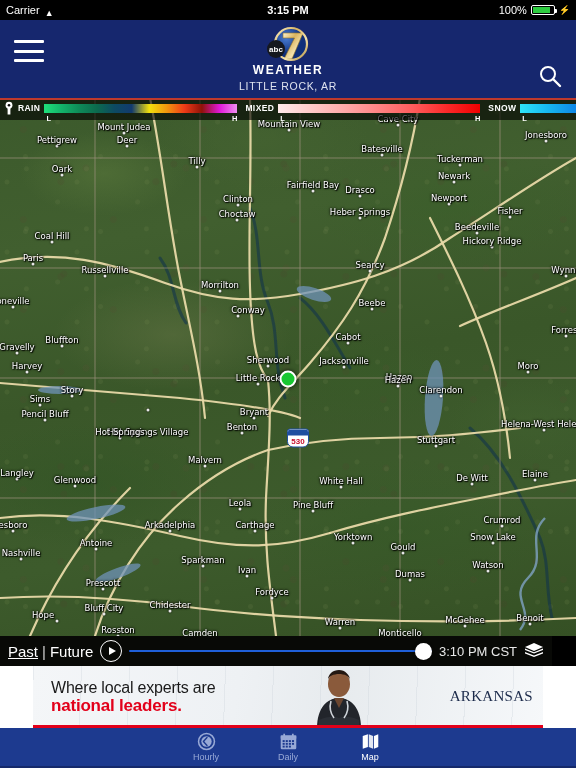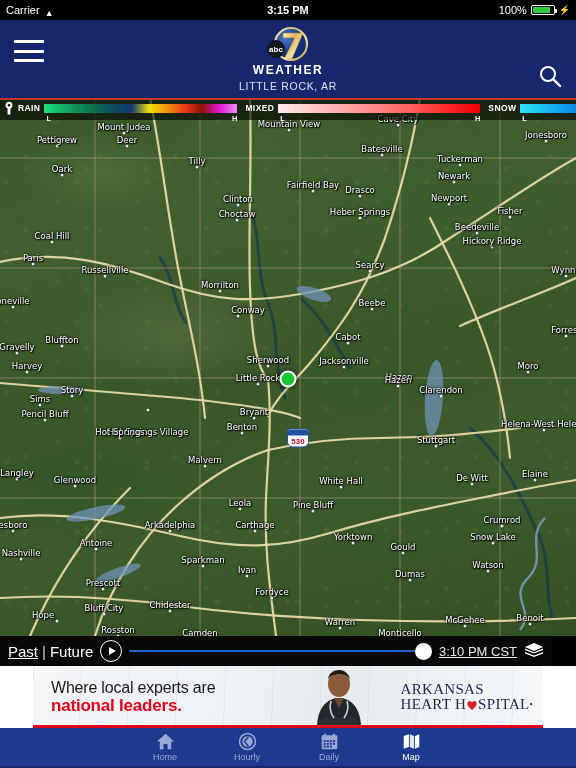--- a/index.html
+++ b/index.html
@@ -107,21 +107,21 @@
   .playbtn { width:22px; height:22px; border:1.6px solid #fff; border-radius:50%;
              display:flex; align-items:center; justify-content:center; cursor:pointer;
              flex:0 0 22px; }
   .playbtn i { width:0; height:0; border-left:7px solid #fff;
                border-top:4.5px solid transparent; border-bottom:4.5px solid transparent;
                margin-left:2px; }
   .slider { flex:1; height:22px; position:relative; display:flex; align-items:center; cursor:pointer; }
   .slider .track { height:2.5px; width:100%; background:#1f5fd8; border-radius:2px; }
   .slider .thumb { position:absolute; right:0; width:17px; height:17px; background:#fff;
                    border-radius:50%; box-shadow:0 0 3px rgba(0,0,0,.6); }
-  .tl-time { color:#e8e8e8; font-size:13px; white-space:nowrap;text-decoration:underline; }
+  .tl-time { color:#e8e8e8; font-size:13px; white-space:nowrap; }
   .layers { width:20px; height:18px; display:flex; flex-direction:column; justify-content:center;
             gap:2px; cursor:pointer; flex:0 0 20px; }
 
   
   .ad { position:absolute; top:666px; left:0; width:576px; height:62px;
         background:#fff; overflow:hidden; }
   .ad-inner { position:relative; width:510px; height:62px; margin:0 auto; background:#fff;
               display:flex; align-items:center; }
   .ad-bg { position:absolute; inset:0;
            background:linear-gradient(100deg,#f4f6f8 0%,#eef1f4 40%,#e7ebee 60%,#f6f8fa 100%); }
@@ -500,44 +500,26 @@
           <path d="M23 12 C24 4 44 4 45 12 C45 7 40 2 34 2 C28 2 23 6 23 12 Z" fill="#241812"></path>
           <path d="M12 60 C12 40 22 30 34 30 C46 30 56 40 56 60 Z" fill="#22252b"></path>
           <path d="M29 30 L34 40 L39 30 Z" fill="#6b4630"></path>
           <path d="M14 52 C22 48 30 48 34 50 C38 48 46 48 54 52 L54 60 L14 60 Z" fill="#2b2f36"></path>
           <path d="M26 33 C24 40 26 46 29 50" stroke="#cfd4da" stroke-width="1.6" fill="none"></path>
           <path d="M42 33 C44 40 42 46 39 50" stroke="#cfd4da" stroke-width="1.6" fill="none"></path>
         </svg>
       </div>
       <div class="ad-logo">
         <div class="r1">ARKANSAS</div>
-        <div class="r2">
-          <span>HEART H</span>
-          <span class="heart-o">
-            <svg width="12" height="12" viewBox="0 0 12 12">
-              <path d="M6 11 C1 7.5 0.5 4.2 2.4 2.6 C4 1.2 5.4 2.4 6 3.5 C6.6 2.4 8 1.2 9.6 2.6 C11.5 4.2 11 7.5 6 11 Z" fill="#d81f2a"></path>
-            </svg>
-          </span>
-          <span>SPITAL</span>
-          <span style="font-size:9px">•</span>
-        </div>
       </div>
       <div class="ad-rule"></div>
     </div>
   </div>
 
   <div class="tabbar" id="tabbar">
-      <div class="tab">
-        <div class="ic">
-          <svg width="19" height="19" viewBox="0 0 22 22">
-            <path d="M11 2 L21 11 H17.6 V20 H13.4 V14 H8.6 V20 H4.4 V11 H1 Z" fill="currentColor"></path>
-          </svg>
-        </div>
-        <div class="tl">Home</div>
-      </div>
       <div class="tab">
         <div class="ic">
           <svg width="19" height="19" viewBox="0 0 22 22">
             <circle cx="11" cy="11" r="9.2" fill="none" stroke="currentColor" stroke-width="1.8"></circle>
             <circle cx="11" cy="11" r="6" fill="currentColor"></circle>
             <path d="M11.6 6.4 L7.4 11 L11.6 15.6" fill="none" stroke="#1d3a8f" stroke-width="1.6" stroke-linecap="round" stroke-linejoin="round"></path>
           </svg>
         </div>
         <div class="tl">Hourly</div>
       </div>

